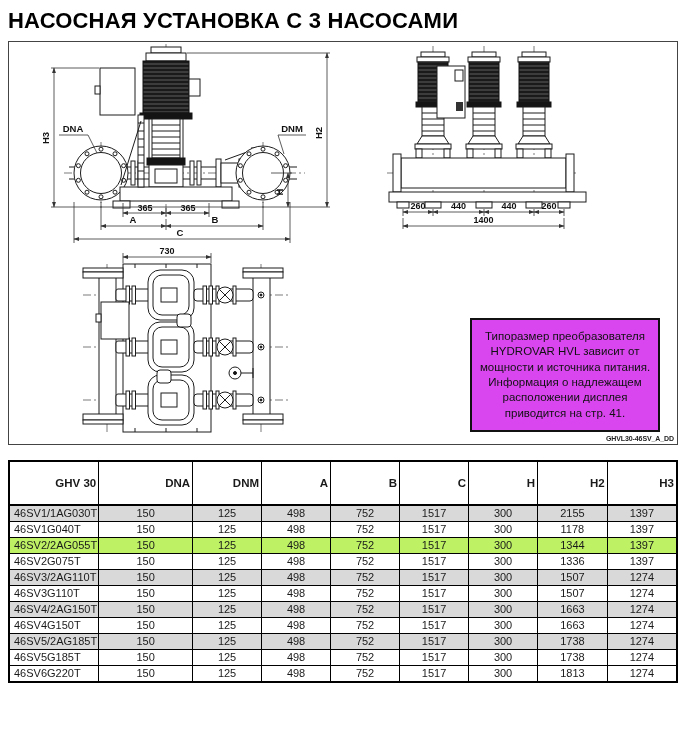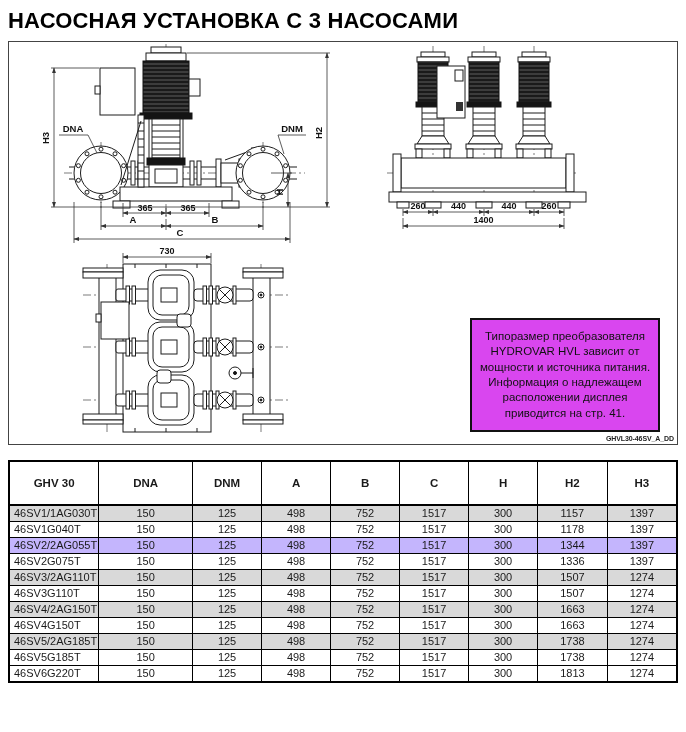--- a/index.html
+++ b/index.html
@@ -11,21 +11,21 @@
   .drawing-box{position:relative;margin-top:7px;width:668px;height:402px;border:1.5px solid #444;background:#fff;}
   .drawing-box svg{position:absolute;left:0;top:0;}
 
   .note-box{position:absolute;left:461px;top:276px;width:178px;border:2px solid #111;
             font-size:11.5px;line-height:1.34;text-align:center;padding:9px 4px;color:#111;background:#d946ef;}
   .dwg-code{position:absolute;right:3px;bottom:2px;font-size:7px;color:#222;letter-spacing:-0.1px;font-weight:bold;}
 
   table.dims{margin-top:15px;width:670px;border-collapse:collapse;table-layout:fixed;
              font-size:11px;color:#1a1a1a;border:2px solid #000;}
   table.dims th{font-weight:bold;height:42px;border:1px solid #000;border-bottom:2px solid #000;
-                text-align:center;padding:0 2px;font-size:11.5px;}
+                text-align:right;padding:0 2px;font-size:11.5px;}
   table.dims td{height:15px;line-height:15px;border:1px solid #000;text-align:center;
                 padding:0 4px;white-space:nowrap;overflow:hidden;}
   table.dims td.model{text-align:left;}
 
   
   .ln{stroke:#1c1c1c;fill:none;stroke-width:1;}
   .fw{stroke:#1c1c1c;fill:#fff;stroke-width:1;}
   .fb{fill:#141414;stroke:#141414;}
   .cl{stroke:#444;fill:none;stroke-width:.7;stroke-dasharray:8 3 2 3;}
   .dim{stroke:#333;fill:none;stroke-width:.8;}
@@ -312,35 +312,35 @@
     </thead>
     <tbody>
         <tr style="background: rgb(217, 217, 217);">
           <td class="model">46SV1/1AG030T</td>
           <td>150</td>
           <td>125</td>
           <td>498</td>
           <td>752</td>
           <td>1517</td>
           <td>300</td>
-          <td>1157</td>
+          <td>2155</td>
           <td>1397</td>
         </tr>
         <tr>
           <td class="model">46SV1G040T</td>
           <td>150</td>
           <td>125</td>
           <td>498</td>
           <td>752</td>
           <td>1517</td>
           <td>300</td>
           <td>1178</td>
           <td>1397</td>
         </tr>
-        <tr style="background: #c4b5fd;">
+        <tr style="background: #bef264;">
           <td class="model">46SV2/2AG055T</td>
           <td>150</td>
           <td>125</td>
           <td>498</td>
           <td>752</td>
           <td>1517</td>
           <td>300</td>
           <td>1344</td>
           <td>1397</td>
         </tr>

